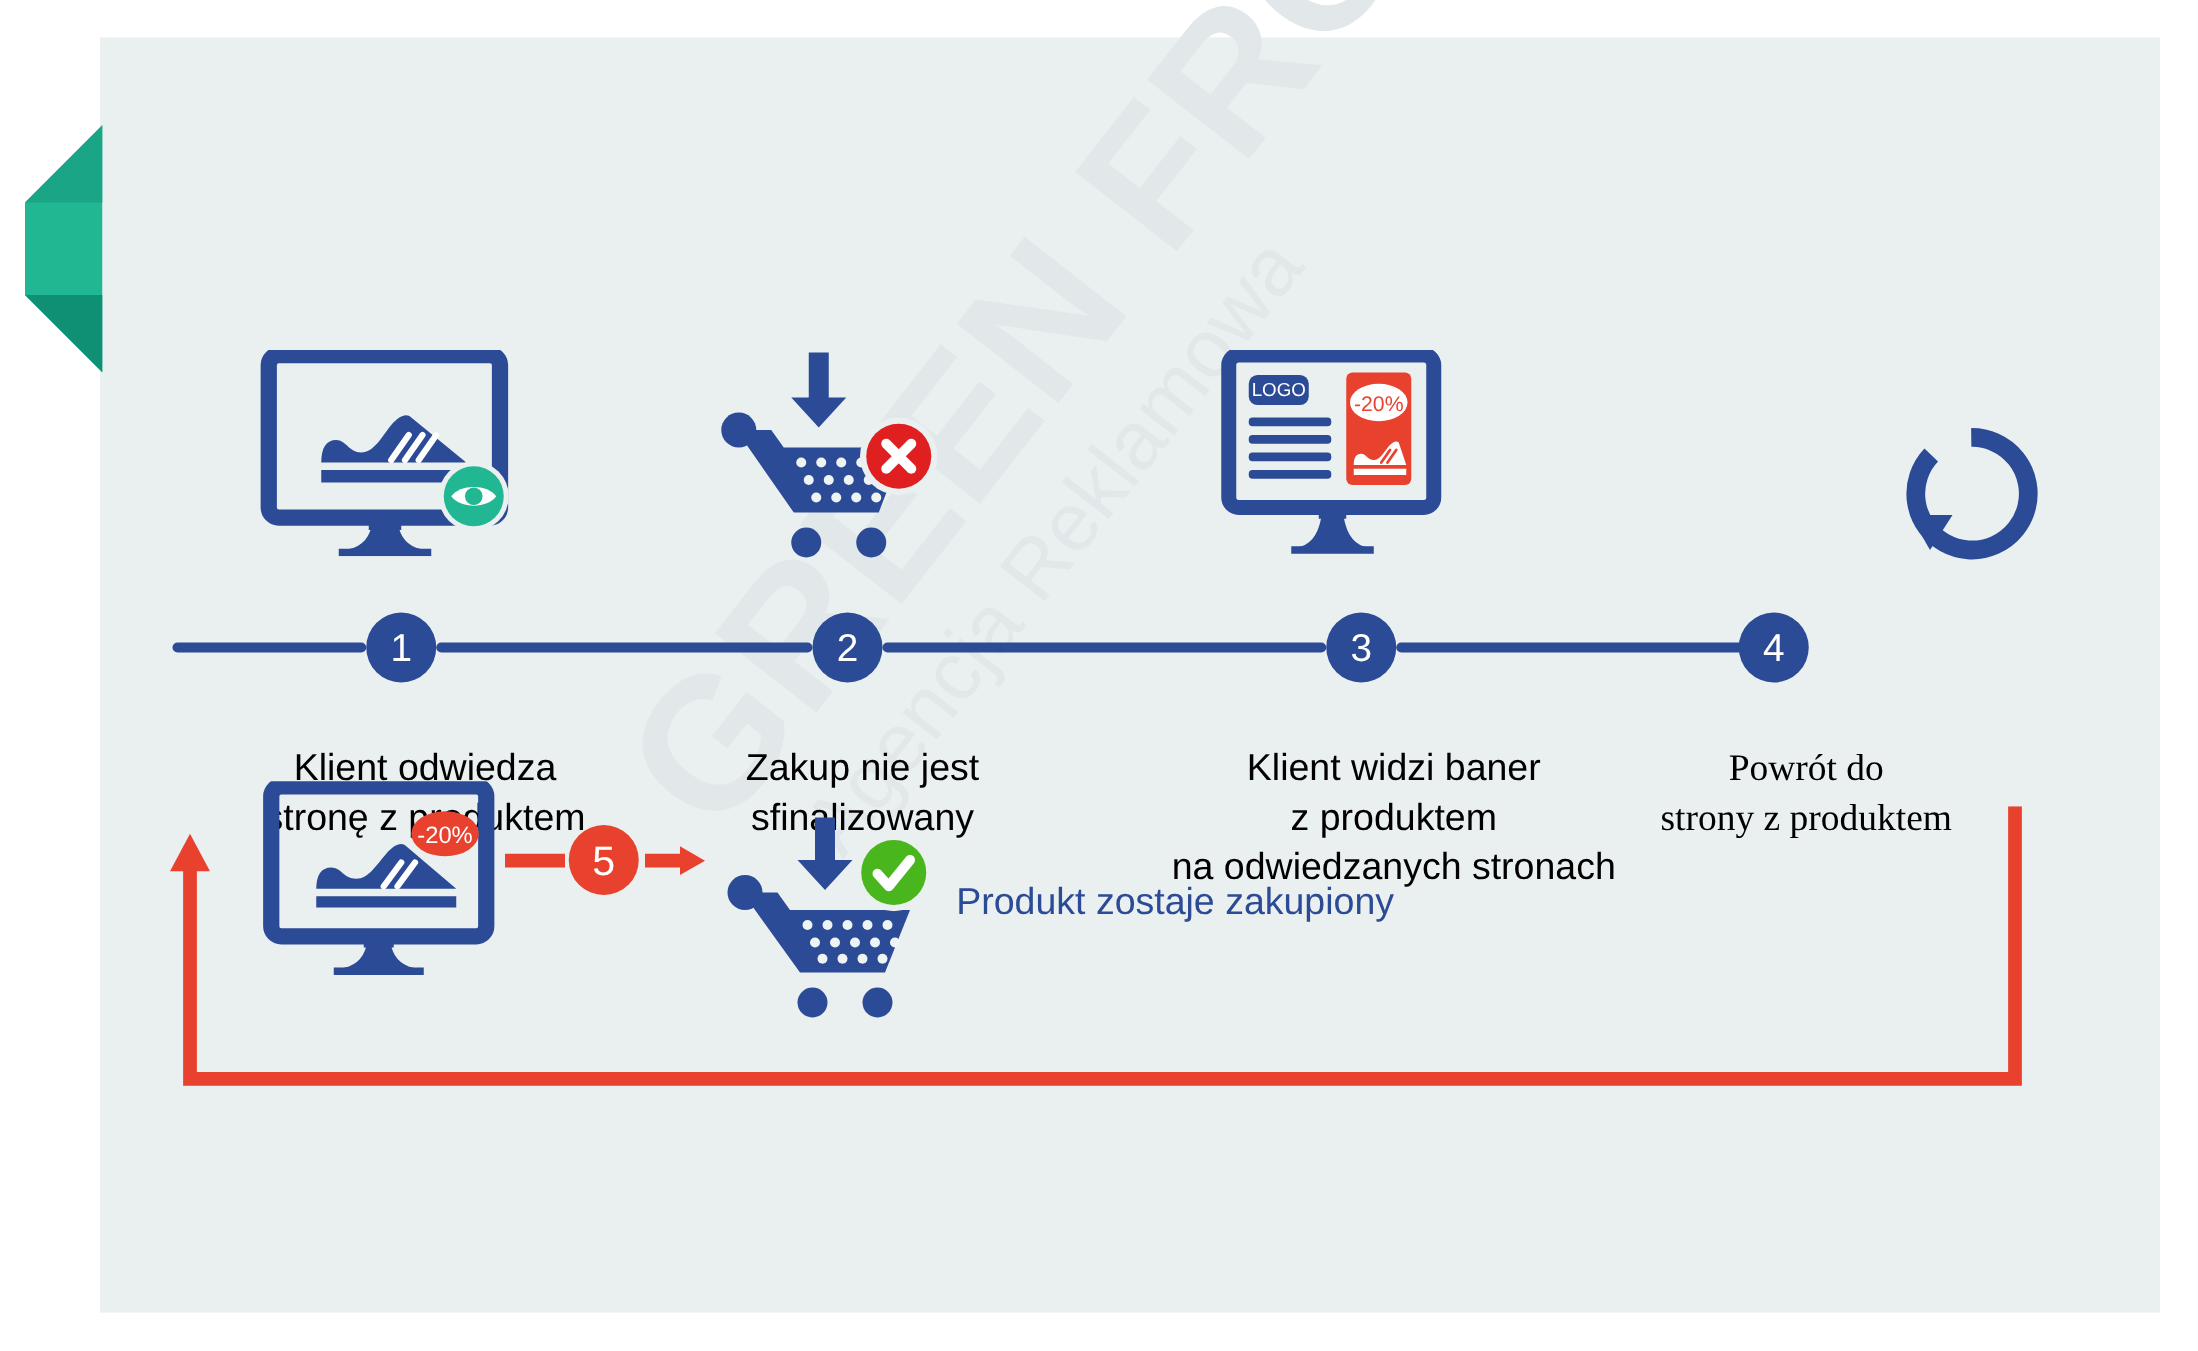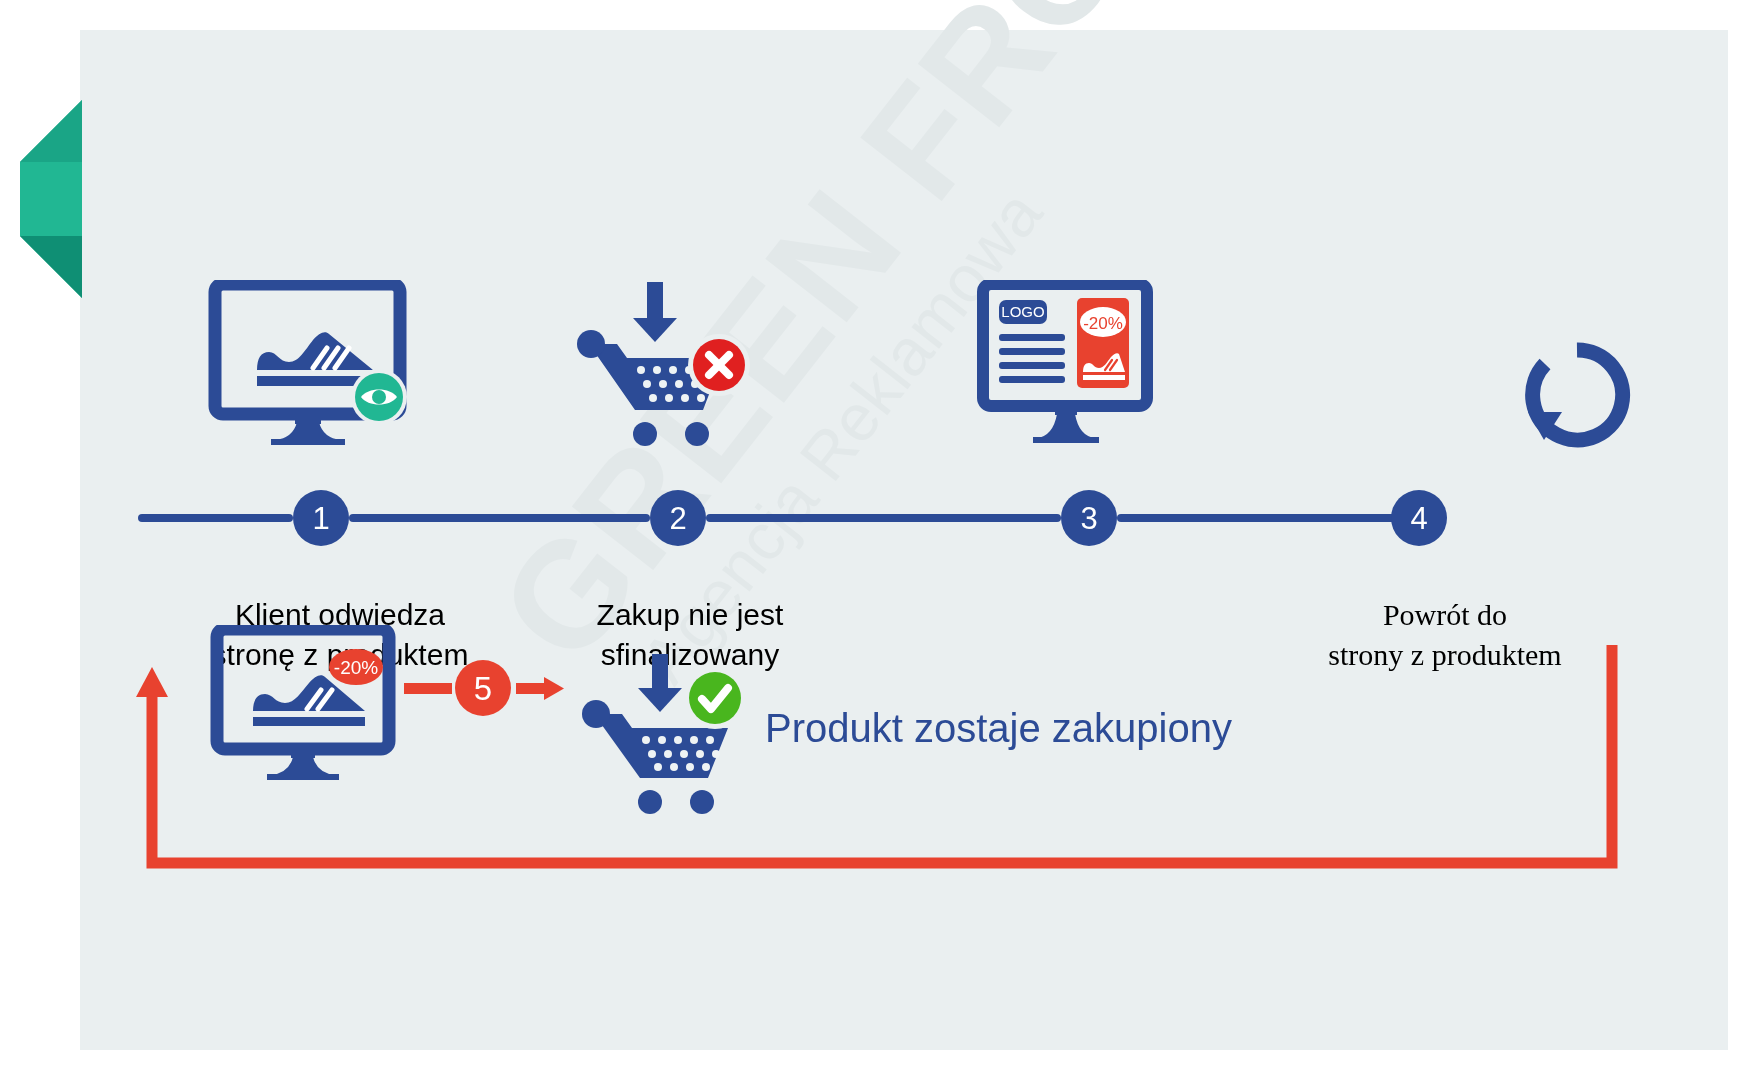--- a/index.html
+++ b/index.html
@@ -110,21 +110,21 @@
     position: absolute;
     color: #000000;
     font-size: 30px;
     line-height: 1.32;
     text-align: center;
   }
   
   .bottom-caption {
     position: absolute;
     color: #2c4b96;
-    font-size: 40px;
+    font-size: 30px;
     line-height: 1.32;
   }
   .num5 {
     position: absolute;
     width: 56px;
     height: 56px;
     border-radius: 50%;
     background: #e8422f;
     color: #ffffff;
     font-size: 33px;
@@ -268,20 +268,25 @@
   <div class="step-caption" style="left:165px; top:595px; width:350px;">
     <div>Klient odwiedza</div>
     <div>stronę z produktem</div>
   </div>
 
   <div class="step-caption" style="left:525px; top:595px; width:330px;text-align:center;">
     <div>Zakup nie jest</div>
     <div>sfinalizowany</div>
   </div>
 
+  <div class="step-caption" style="left:915px; top:595px; width:400px;">
+    <div>Klient widzi baner</div>
+    <div>z produktem</div>
+    <div>na odwiedzanych stronach</div>
+  </div>
 
   <div class="step-caption" style="left:1290px; top:595px; width:310px;font-family:Liberation Serif, serif;">
     <div>Powrót do</div>
     <div>strony z produktem</div>
   </div>
 
   <svg class="icon-abs" style="left:130px; top:645px;" width="1490" height="240" viewBox="0 0 1490 240">
     <path d="M1482 0 L 1482 218 L 22 218 L 22 50" fill="none" stroke="#e8422f" stroke-width="11" stroke-linejoin="miter"></path>
     <polygon points="6,52 38,52 22,22" fill="#e8422f"></polygon>
   </svg>

